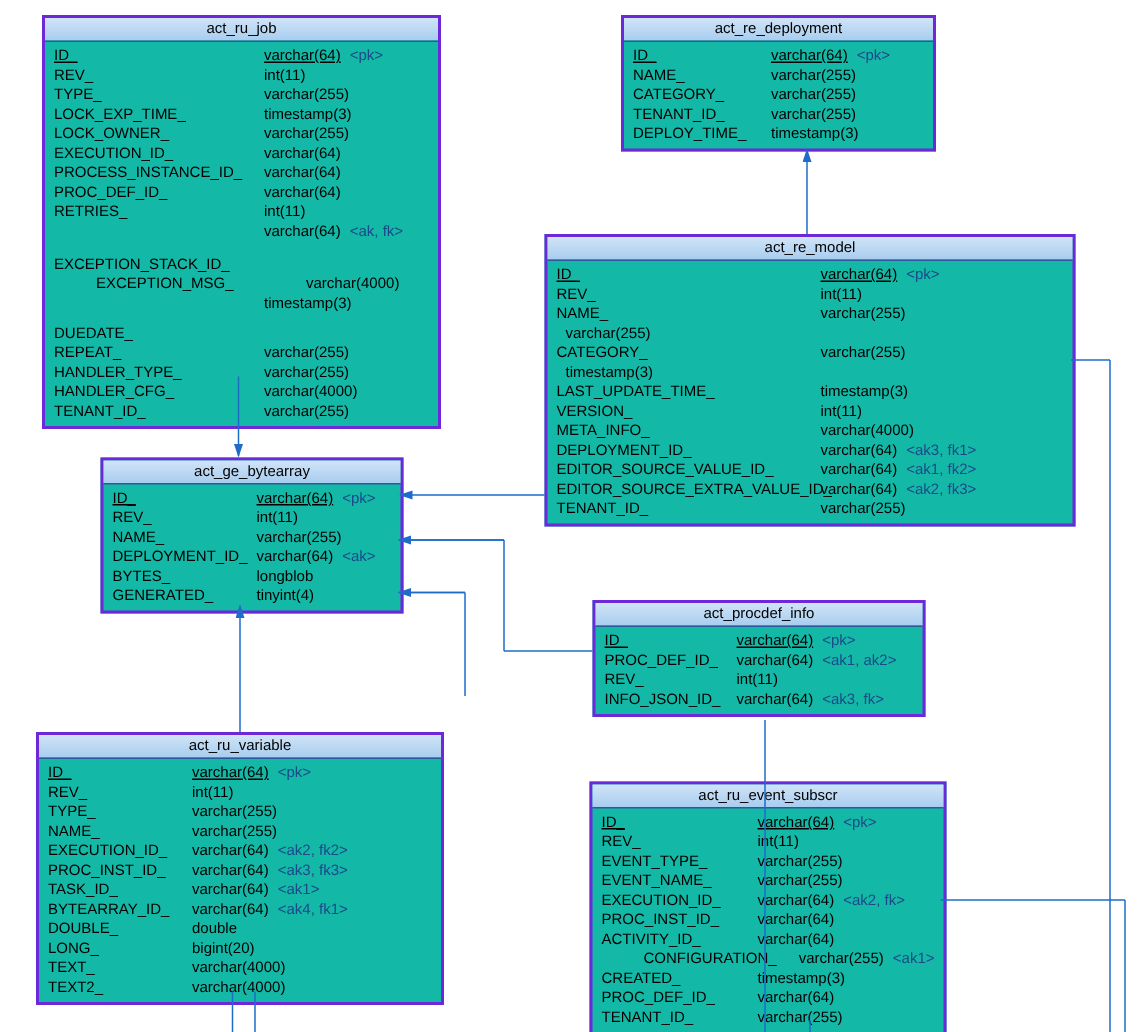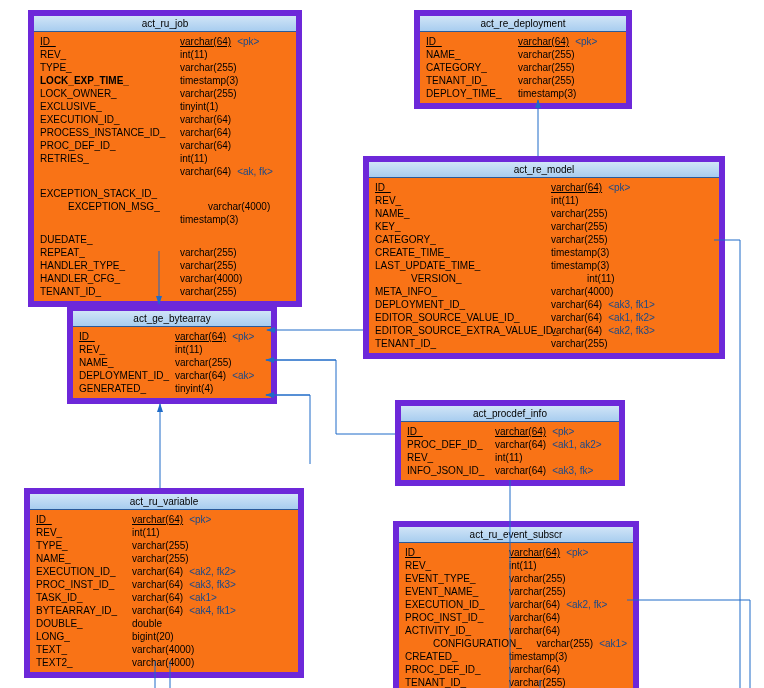--- a/index.html
+++ b/index.html
@@ -1,16 +1,16 @@
 <!DOCTYPE html>
 <html><head>
 <meta charset="utf-8">
 <style>
 body{margin:0;font-family:Verdana,sans-serif;font-size:10px;background:#fff;width:764px;height:688px;position:relative}
-.entity{position:absolute;border:6px solid #6d28d9;background:#f97316}
+.entity{position:absolute;border:2px solid #6d28d9;background:#14b8a6}
 .entity-title{background:linear-gradient(#d0e4f7,#a8cdef);border-bottom:1px solid #2a5a9a;text-align:center;padding:2px 4px;font-weight:normal;color:#000}
 .entity-body{padding:3px 6px}
 .row{display:flex;white-space:nowrap;line-height:13px;color:#000}
 .col-name{min-width:0}
 .col-type{margin-left:6px}
 .col-note{margin-left:6px;color:#1a4a8a}
 .pk .col-name,.pk .col-type{text-decoration:underline}
 svg{position:absolute;top:0;left:0;width:764px;height:688px;pointer-events:none}
 line{stroke:#1e6bc8;stroke-width:1}
 .arrow{fill:#1e6bc8}
@@ -28,30 +28,26 @@
       </div>
       <div class="row">
         <span class="col-name" style="width: 134px;">REV_</span>
         <span class="col-type">int(11)</span>
       </div>
       <div class="row">
         <span class="col-name" style="width: 134px;">TYPE_</span>
         <span class="col-type">varchar(255)</span>
       </div>
       <div class="row">
-        <span class="col-name" style="width: 134px; font-weight: bold;">LOCK_EXP_TIME_</span>
+        <span class="col-name" style="width: 134px;">LOCK_EXP_TIME_</span>
         <span class="col-type">timestamp(3)</span>
       </div>
       <div class="row">
         <span class="col-name" style="width: 134px;">LOCK_OWNER_</span>
         <span class="col-type">varchar(255)</span>
-      </div>
-      <div class="row">
-        <span class="col-name" style="width: 134px;">EXCLUSIVE_</span>
-        <span class="col-type">tinyint(1)</span>
       </div>
       <div class="row">
         <span class="col-name" style="width: 134px;">EXECUTION_ID_</span>
         <span class="col-type">varchar(64)</span>
       </div>
       <div class="row">
         <span class="col-name" style="width: 134px;">PROCESS_INSTANCE_ID_</span>
         <span class="col-type">varchar(64)</span>
       </div>
       <div class="row">
@@ -131,37 +127,35 @@
       </div>
       <div class="row">
         <span class="col-name" style="width: 170px;">REV_</span>
         <span class="col-type">int(11)</span>
       </div>
       <div class="row">
         <span class="col-name" style="width: 170px;">NAME_</span>
         <span class="col-type">varchar(255)</span>
       </div>
       <div class="row">
-        <span class="col-name" style="width: 170px;">KEY_</span>
         <span class="col-type">varchar(255)</span>
       </div>
       <div class="row">
         <span class="col-name" style="width: 170px;">CATEGORY_</span>
         <span class="col-type">varchar(255)</span>
       </div>
       <div class="row">
-        <span class="col-name" style="width: 170px;">CREATE_TIME_</span>
         <span class="col-type">timestamp(3)</span>
       </div>
       <div class="row">
         <span class="col-name" style="width: 170px;">LAST_UPDATE_TIME_</span>
         <span class="col-type">timestamp(3)</span>
       </div>
       <div class="row">
-        <span class="col-name" style="width: 170px; margin-left: 36px;">VERSION_</span>
+        <span class="col-name" style="width: 170px;">VERSION_</span>
         <span class="col-type">int(11)</span>
       </div>
       <div class="row">
         <span class="col-name" style="width: 170px;">META_INFO_</span>
         <span class="col-type">varchar(4000)</span>
       </div>
       <div class="row">
         <span class="col-name" style="width: 170px;">DEPLOYMENT_ID_</span>
         <span class="col-type">varchar(64)</span>
         <span class="col-note">&lt;ak3, fk1&gt;</span>
@@ -196,20 +190,24 @@
         <span class="col-type">int(11)</span>
       </div>
       <div class="row">
         <span class="col-name" style="width: 90px;">NAME_</span>
         <span class="col-type">varchar(255)</span>
       </div>
       <div class="row">
         <span class="col-name" style="width: 90px;">DEPLOYMENT_ID_</span>
         <span class="col-type">varchar(64)</span>
         <span class="col-note">&lt;ak&gt;</span>
+      </div>
+      <div class="row">
+        <span class="col-name" style="width: 90px;">BYTES_</span>
+        <span class="col-type">longblob</span>
       </div>
       <div class="row">
         <span class="col-name" style="width: 90px;">GENERATED_</span>
         <span class="col-type">tinyint(4)</span>
       </div>
     </div>
 </div>
 
 <div class="entity" style="left:395px;top:400px;width:218px">
 <div class="entity-title">act_procdef_info</div>

